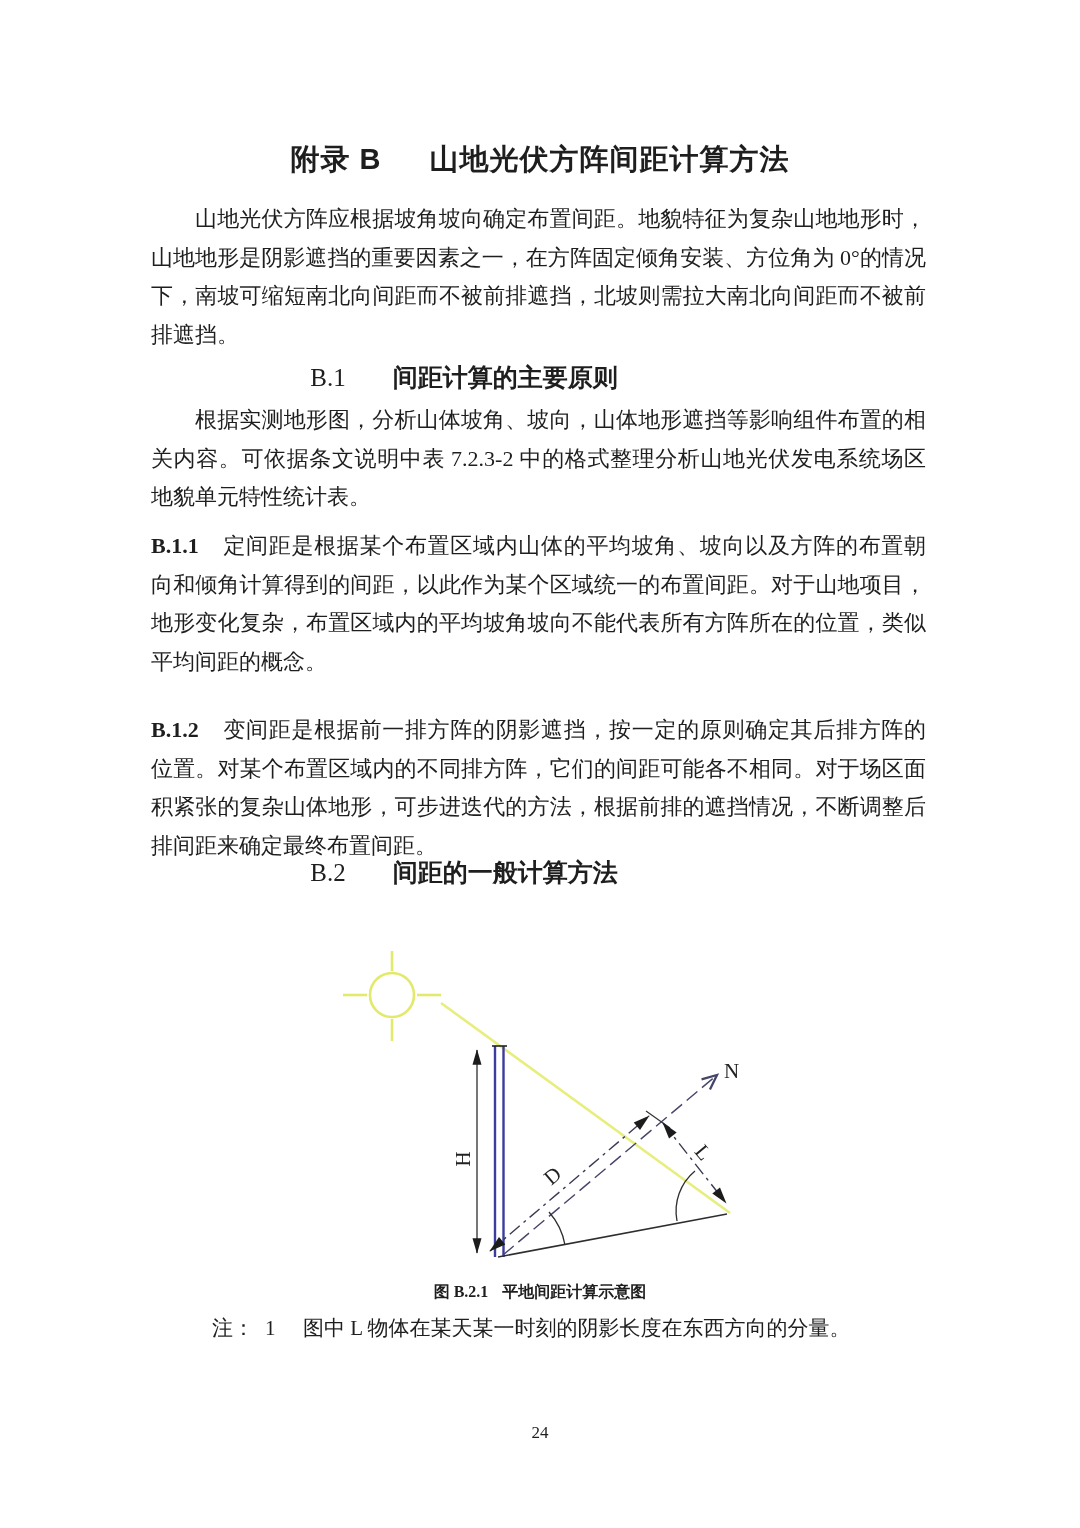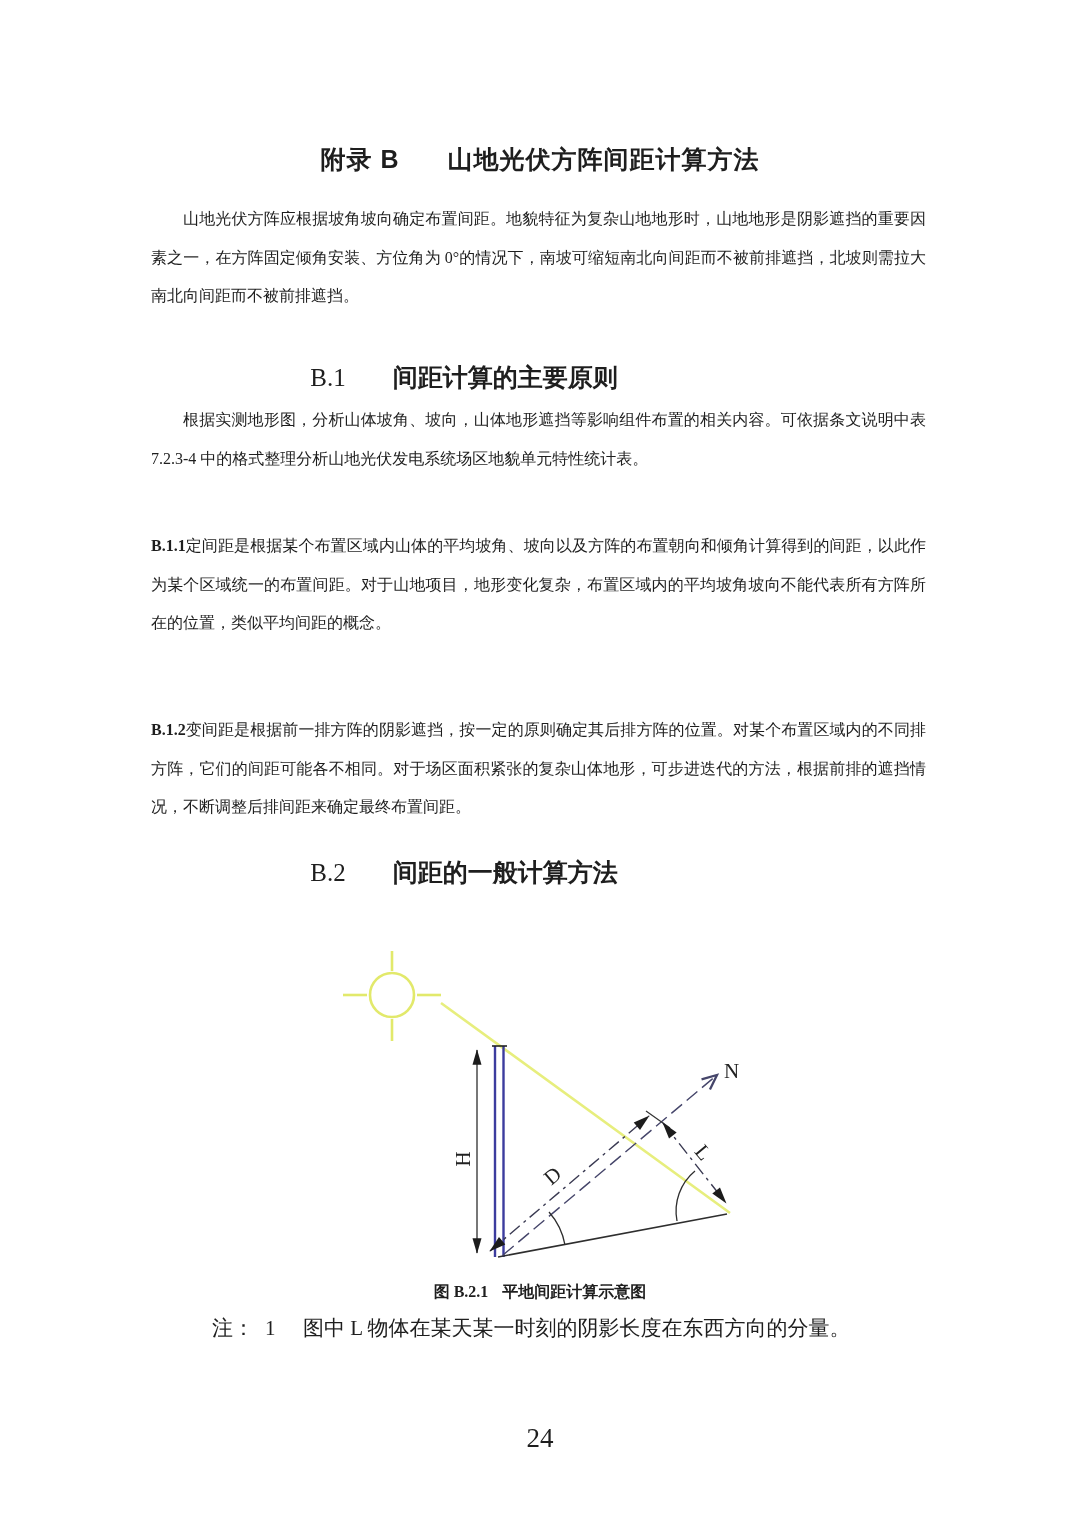--- a/index.html
+++ b/index.html
@@ -6,70 +6,70 @@
   .page{
     position:relative;width:1080px;height:1528px;background:#ffffff;
     font-family:"Liberation Serif","DejaVu Serif",serif;color:#1e1e1e;
     overflow:hidden;
   }
   .abs{position:absolute;}
   
   .doc-title{
     top:139px;left:0;width:1080px;text-align:center;
     font-family:"Liberation Sans","DejaVu Sans",sans-serif;
-    font-weight:700;font-size:25px;line-height:40px;letter-spacing:1px;
+    font-weight:700;font-size:29px;line-height:40px;letter-spacing:1px;
   }
   .title-gap{display:inline-block;width:48px;}
   
   .body-block{
-    left:151px;width:775px;font-size:16px;line-height:38.5px;
+    left:151px;width:775px;font-size:22px;line-height:38.5px;
     text-align:justify;margin:0;font-family:Liberation Serif, serif;
   }
   .indent{text-indent:2em;}
-  .clause-label{font-weight:700;margin-right:0;}
+  .clause-label{font-weight:700;margin-right:24px;}
   
   .sec-heading{
     left:0;width:928px;text-align:center;font-size:25px;line-height:34px;
   }
   .sec-num{font-family:"Liberation Serif","DejaVu Serif",serif;margin-right:47px;}
   .sec-title{font-family:"Liberation Sans","DejaVu Sans",sans-serif;font-weight:700;}
   
   .fig-caption{
     top:1276px;left:0;width:1080px;text-align:center;
     font-size:16px;line-height:32px;font-weight:700;
   }
   .cap-label{font-family:"Liberation Serif","DejaVu Serif",serif;margin-right:14px;}
   .cap-text{font-family:"Liberation Sans","DejaVu Sans",sans-serif;}
   
   .note{left:212px;width:740px;font-size:21px;line-height:30px;}
   .note-prefix{display:inline-block;width:53px;}
   .note-num{display:inline-block;width:38px;}
   
-  .page-num{top:1423px;left:0;width:1080px;text-align:center;font-size:27px;}
+  .page-num{top:1423px;left:0;width:1080px;text-align:center;font-size:17px;}
   
   .figure-box{top:945px;left:320px;width:440px;height:332px;}
   .figure-box svg{display:block;}
   svg text{font-family:"Liberation Serif","DejaVu Serif",serif;font-size:21px;fill:#222222;}
 </style>
 </head>
 <body>
 
 <div class="page">
 
   <div class="abs doc-title">
     <span>附录 B</span><span class="title-gap"></span><span>山地光伏方阵间距计算方法</span>
   </div>
 
   <p class="abs body-block indent" style="top:200px;">山地光伏方阵应根据坡角坡向确定布置间距。地貌特征为复杂山地地形时，山地地形是阴影遮挡的重要因素之一，在方阵固定倾角安装、方位角为 0°的情况下，南坡可缩短南北向间距而不被前排遮挡，北坡则需拉大南北向间距而不被前排遮挡。</p>
 
   <div class="abs sec-heading" style="top:360px;">
     <span class="sec-num">B.1</span><span class="sec-title">间距计算的主要原则</span>
   </div>
 
-  <p class="abs body-block indent" style="top:401px;">根据实测地形图，分析山体坡角、坡向，山体地形遮挡等影响组件布置的相关内容。可依据条文说明中表 7.2.3-4 中的格式整理分析山地光伏发电系统场区地貌单元特性统计表。</p>
+  <p class="abs body-block indent" style="top:401px;">根据实测地形图，分析山体坡角、坡向，山体地形遮挡等影响组件布置的相关内容。可依据条文说明中表 7.2.3-2 中的格式整理分析山地光伏发电系统场区地貌单元特性统计表。</p>
 
   <p class="abs body-block" style="top:527px;">
     <span class="clause-label">B.1.1</span><span>定间距是根据某个布置区域内山体的平均坡角、坡向以及方阵的布置朝向和倾角计算得到的间距，以此作为某个区域统一的布置间距。对于山地项目，地形变化复杂，布置区域内的平均坡角坡向不能代表所有方阵所在的位置，类似平均间距的概念。</span>
   </p>
 
   <p class="abs body-block" style="top:711px;">
     <span class="clause-label">B.1.2</span><span>变间距是根据前一排方阵的阴影遮挡，按一定的原则确定其后排方阵的位置。对某个布置区域内的不同排方阵，它们的间距可能各不相同。对于场区面积紧张的复杂山体地形，可步进迭代的方法，根据前排的遮挡情况，不断调整后排间距来确定最终布置间距。</span>
   </p>
 
   <div class="abs sec-heading" style="top:855px;">

